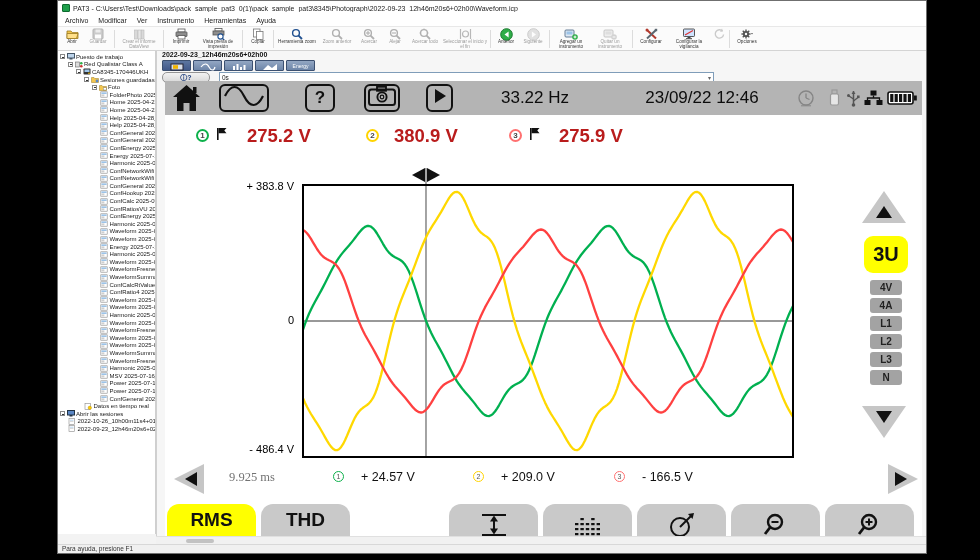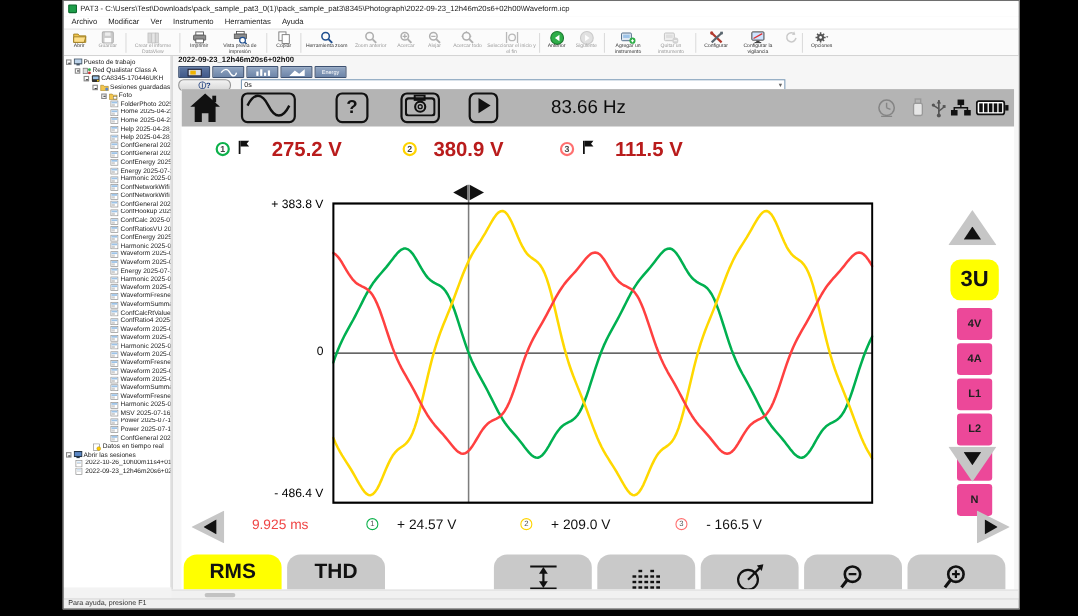--- a/index.html
+++ b/index.html
@@ -69,30 +69,30 @@
 
   .side-up,.side-down { position:absolute; left:697px; width:44px; height:32px; background:#c6c6c6; }
   .side-up { top:110px; clip-path:polygon(50% 0,100% 100%,0 100%); }
   .side-down { top:325px; clip-path:polygon(0 0,100% 0,50% 100%); }
   .side-up span,.side-down span { position:absolute; left:14px; width:16px; height:12px; background:#111; }
   .side-up span { top:15px; clip-path:polygon(50% 0,100% 100%,0 100%); }
   .side-down span { top:5px; clip-path:polygon(0 0,100% 0,50% 100%); }
   .btn-3u { position:absolute; left:699px; top:155px; width:44px; height:37px; background:#ffff00;
     border-radius:9px; font-size:20px; font-weight:bold; color:#111; display:flex; align-items:center; justify-content:center; }
   .side-list { position:absolute; left:705px; top:199px; width:32px; }
-  .chip { width:32px; height:29px; background:#ec4899; border-radius:3px; margin-bottom:3px;
+  .chip { width:32px; height:15px; background:#a3a3a3; border-radius:3px; margin-bottom:3px;
     font-size:10px; font-weight:bold; color:#222; display:flex; align-items:center; justify-content:center; }
 
   .cur-left,.cur-right { position:absolute; top:383px; width:30px; height:30px; background:#c6c6c6; }
   .cur-left { left:9px; clip-path:polygon(100% 0,100% 100%,0 50%); }
   .cur-right { left:723px; clip-path:polygon(0 0,100% 50%,0 100%); }
   .cur-left span,.cur-right span { position:absolute; top:8px; width:12px; height:14px; background:#111; }
   .cur-left span { left:11px; clip-path:polygon(100% 0,100% 100%,0 50%); }
   .cur-right span { left:7px; clip-path:polygon(0 0,100% 50%,0 100%); }
-  .cur-time { position:absolute; left:64px; top:389px; font-size:12.5px; color:#ef4444; }
+  .cur-time { position:absolute; left:64px; top:389px; font-size:12.5px; color:#737373;font-family:Liberation Serif, serif; }
   .ccirc { position:absolute; top:390px; width:11px; height:11px; border-radius:50%; border:1.6px solid #888;
     font-size:7px; color:#555; display:flex; align-items:center; justify-content:center; background:#fff; }
   .cval { position:absolute; top:389px; font-size:12.5px; color:#111; }
 
   .bbar { position:absolute; left:0; top:423px; width:757px; height:44px; }
   .bbtn { position:absolute; top:0; width:89px; height:44px; background:#c9c9c9; border-radius:12px 12px 8px 8px;
     display:flex; align-items:flex-start; justify-content:center; padding-top:5px;
     font-size:19px; font-weight:bold; color:#111; }
   .bbtn.sel { background:#ffff00; }
 
@@ -901,21 +901,22 @@
                   <rect x="1" y="3.5" width="26" height="15.5" rx="2.5" fill="none" stroke="#111" stroke-width="2"></rect>
                   <circle cx="14" cy="11" r="4.6" fill="none" stroke="#111" stroke-width="1.9"></circle>
                   <circle cx="14" cy="11" r="1.8" fill="none" stroke="#111" stroke-width="1.2"></circle>
                 </svg></span>
           </div>
           <div class="ibtn" style="left:261px;top:3px;width:27px;height:28px;">
             <span id="ic-play"><svg width="16" height="18" viewBox="0 0 16 18">
                   <path d="M3,2 L14,9 L3,16 Z" fill="#111"></path>
                 </svg></span>
           </div>
-          <div class="itxt" style="left:320px;width:100px;">83.66 Hz</div>
+          <div class="itxt" style="left:320px;width:100px;">33.22 Hz</div>
+          <div class="itxt" style="left:462px;width:150px;">23/09/22 12:46</div>
           <span id="ic-clock" style="position:absolute;left:632px;top:8px;"><svg width="18" height="18" viewBox="0 0 18 18">
                 <circle cx="9" cy="9" r="7" fill="none" stroke="#858585" stroke-width="1.4"></circle>
                 <line x1="9" y1="9" x2="9" y2="4.5" stroke="#858585" stroke-width="1.3"></line>
                 <line x1="9" y1="9" x2="12.5" y2="10.5" stroke="#858585" stroke-width="1.3"></line>
                 <line x1="4" y1="16.8" x2="14" y2="16.8" stroke="#858585" stroke-width="1"></line>
               </svg></span>
           <span id="ic-usb" style="position:absolute;left:663px;top:8px;"><svg width="13" height="18" viewBox="0 0 13 18">
                 <rect x="4" y="1" width="5" height="4" fill="none" stroke="#999" stroke-width="1.2"></rect>
                 <rect x="2.5" y="5" width="8" height="11" rx="1.5" fill="#e6e6e6" stroke="#999" stroke-width="1.2"></rect>
               </svg></span>
@@ -952,21 +953,21 @@
                 <path d="M2.6,1 H10.5 L8.3,3.6 L10.5,6.2 H2.6 Z" fill="#111"></path>
               </svg></span>
             <span class="pval" style="left: 82px; top: 4px;">275.2 V</span>
             <span class="pcirc" style="left: 201px; top: 8px; border-color: rgb(255, 212, 0);">2</span>
             <span class="pval" style="left: 229px; top: 4px;">380.9 V</span>
             <span class="pcirc" style="left: 344px; top: 8px; border-color: rgb(255, 112, 112);">3</span>
             <span class="pflag" style="left: 364px; top: 6px;"><svg width="11" height="14" viewBox="0 0 11 14">
                 <rect x="1" y="1" width="1.6" height="12" fill="#111"></rect>
                 <path d="M2.6,1 H10.5 L8.3,3.6 L10.5,6.2 H2.6 Z" fill="#111"></path>
               </svg></span>
-            <span class="pval" style="left: 394px; top: 4px;">111.5 V</span>
+            <span class="pval" style="left: 394px; top: 4px;">275.9 V</span>
           </div>
 
         <div class="ylab" style="left:57px;top:99px;">+ 383.8 V</div>
         <div class="ylab" style="left:57px;top:233px;">0</div>
         <div class="ylab" style="left:57px;top:362px;">- 486.4 V</div>
         <svg id="wave-svg" width="492" height="293">
             <rect x="1" y="19" width="490" height="272" fill="#fff"></rect>
             <line x1="1" y1="155" x2="491" y2="155" stroke="#333" stroke-width="1"></line>
             <line x1="123.99" y1="2" x2="123.99" y2="291" stroke="#7d7d7d" stroke-width="1.4"></line>
             <polyline points="1.0,163.5 3.0,157.8 5.0,152.6 7.0,147.8 9.0,143.5 11.0,139.5 13.0,135.7 15.0,132.1 17.0,128.5 19.0,124.9 21.0,121.1 23.0,117.2 25.0,113.3 27.0,109.3 29.0,105.3 31.0,101.5 33.0,98.0 35.0,94.7 37.0,91.6 39.0,88.9 41.0,86.4 43.0,84.0 45.0,81.7 47.0,79.4 49.0,77.1 51.0,74.6 53.0,72.0 55.0,69.4 57.0,66.8 59.0,64.4 61.0,62.4 63.0,60.9 65.0,60.0 67.0,60.0 69.0,60.7 71.0,62.3 73.0,64.5 75.0,67.5 77.0,70.8 79.0,74.3 81.0,77.8 83.0,81.1 85.0,84.1 87.0,86.6 89.0,88.5 91.0,90.0 93.0,91.2 95.0,92.2 97.0,93.2 99.0,94.5 101.0,96.2 103.0,98.6 105.0,101.7 107.0,105.6 109.0,110.3 111.0,115.6 113.0,121.5 115.0,127.7 117.0,134.1 119.0,140.3 121.0,146.4 123.0,152.1 125.0,157.3 127.0,162.1 129.0,166.4 131.0,170.4 133.0,174.2 135.0,177.8 137.0,181.4 139.0,185.0 141.0,188.8 143.0,192.7 145.0,196.6 147.0,200.6 149.0,204.6 151.0,208.4 153.0,211.9 155.0,215.3 157.0,218.3 159.0,221.0 161.0,223.6 163.0,225.9 165.0,228.2 167.0,230.5 169.0,232.9 171.0,235.4 173.0,237.9 175.0,240.6 177.0,243.1 179.0,245.5 181.0,247.6 183.0,249.1 185.0,249.9 187.0,250.1 189.0,249.3 191.0,247.8 193.0,245.5 195.0,242.6 197.0,239.3 199.0,235.8 201.0,232.3 203.0,228.9 205.0,226.0 207.0,223.5 209.0,221.5 211.0,220.0 213.0,218.8 215.0,217.8 217.0,216.8 219.0,215.5 221.0,213.8 223.0,211.5 225.0,208.4 227.0,204.5 229.0,199.8 231.0,194.5 233.0,188.7 235.0,182.4 237.0,176.1 239.0,169.8 241.0,163.8 243.0,158.1 245.0,152.8 247.0,148.0 249.0,143.7 251.0,139.7 253.0,135.9 255.0,132.3 257.0,128.7 259.0,125.1 261.0,121.3 263.0,117.4 265.0,113.5 267.0,109.5 269.0,105.5 271.0,101.7 273.0,98.1 275.0,94.8 277.0,91.8 279.0,89.0 281.0,86.5 283.0,84.1 285.0,81.8 287.0,79.5 289.0,77.2 291.0,74.7 293.0,72.1 295.0,69.5 297.0,66.9 299.0,64.5 301.0,62.5 303.0,60.9 305.0,60.1 307.0,59.9 309.0,60.6 311.0,62.2 313.0,64.4 315.0,67.3 317.0,70.6 319.0,74.1 321.0,77.7 323.0,81.0 325.0,84.0 327.0,86.5 329.0,88.4 331.0,90.0 333.0,91.2 335.0,92.2 337.0,93.2 339.0,94.4 341.0,96.1 343.0,98.5 345.0,101.5 347.0,105.4 349.0,110.0 351.0,115.3 353.0,121.2 355.0,127.4 357.0,133.7 359.0,140.0 361.0,146.1 363.0,151.8 365.0,157.0 367.0,161.8 369.0,166.2 371.0,170.2 373.0,174.0 375.0,177.6 377.0,181.2 379.0,184.9 381.0,188.6 383.0,192.5 385.0,196.4 387.0,200.4 389.0,204.4 391.0,208.2 393.0,211.8 395.0,215.1 397.0,218.1 399.0,220.9 401.0,223.4 403.0,225.8 405.0,228.1 407.0,230.4 409.0,232.8 411.0,235.2 413.0,237.8 415.0,240.4 417.0,243.0 419.0,245.4 421.0,247.5 423.0,249.0 425.0,249.9 427.0,250.1 429.0,249.4 431.0,247.9 433.0,245.6 435.0,242.8 437.0,239.5 439.0,236.0 441.0,232.4 443.0,229.1 445.0,226.1 447.0,223.6 449.0,221.6 451.0,220.1 453.0,218.9 455.0,217.9 457.0,216.9 459.0,215.6 461.0,213.9 463.0,211.6 465.0,208.6 467.0,204.7 469.0,200.1 471.0,194.8 473.0,189.0 475.0,182.8 477.0,176.4 479.0,170.1 481.0,164.1 483.0,158.3 485.0,153.1 487.0,148.3 489.0,143.9 491.0,139.9" fill="none" stroke="#00b050" stroke-width="2.3" stroke-linejoin="round" stroke-linecap="round"></polyline>

